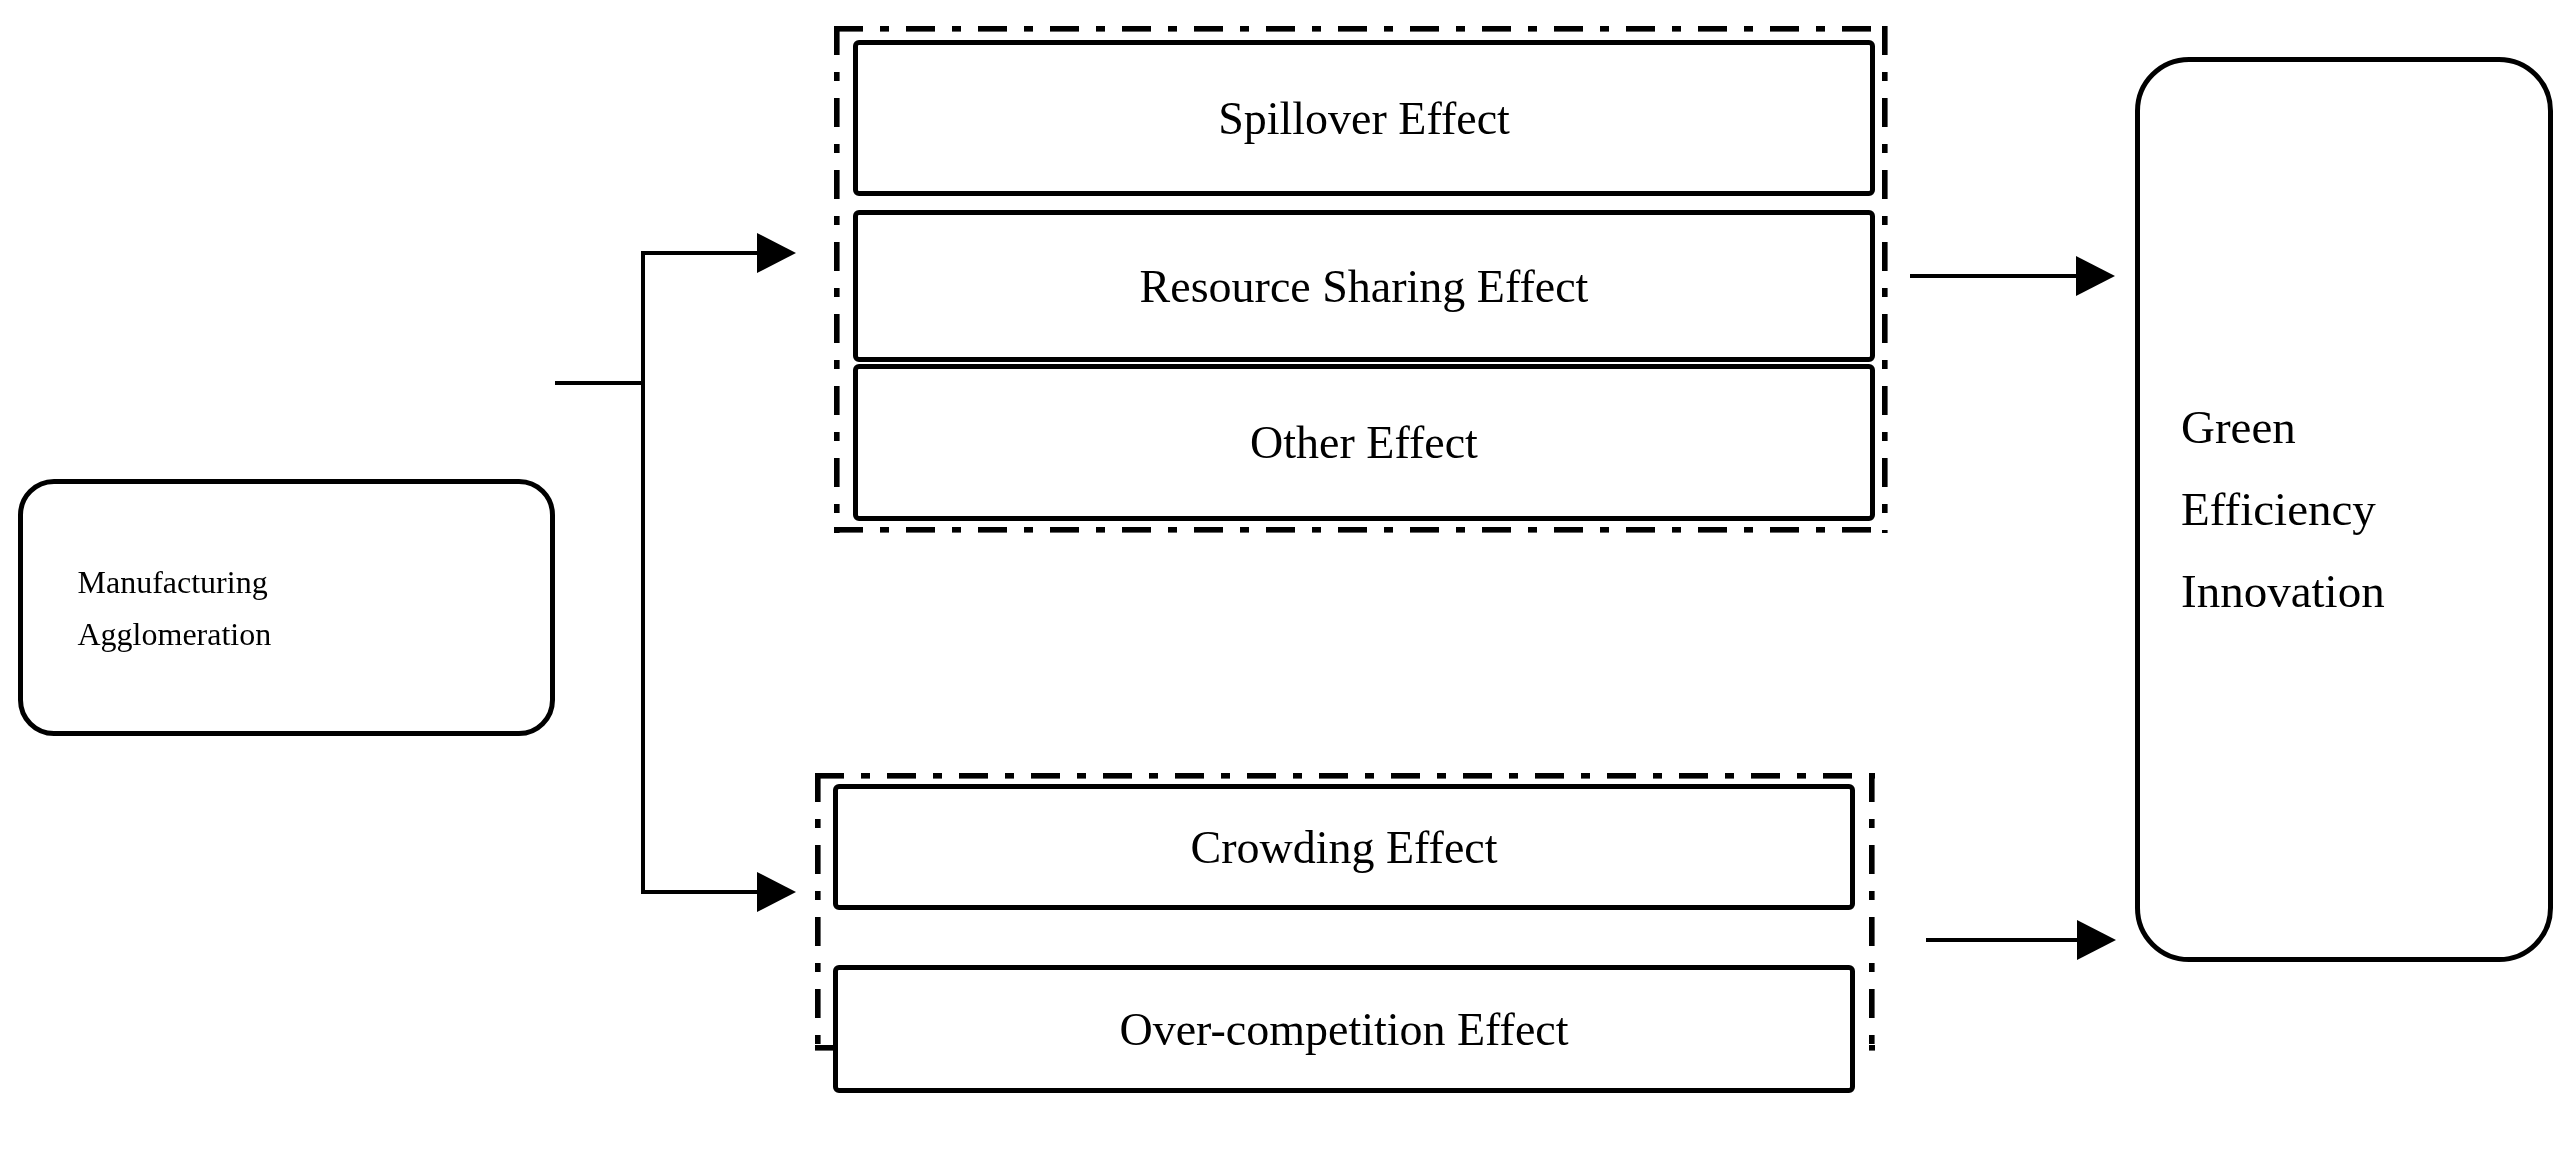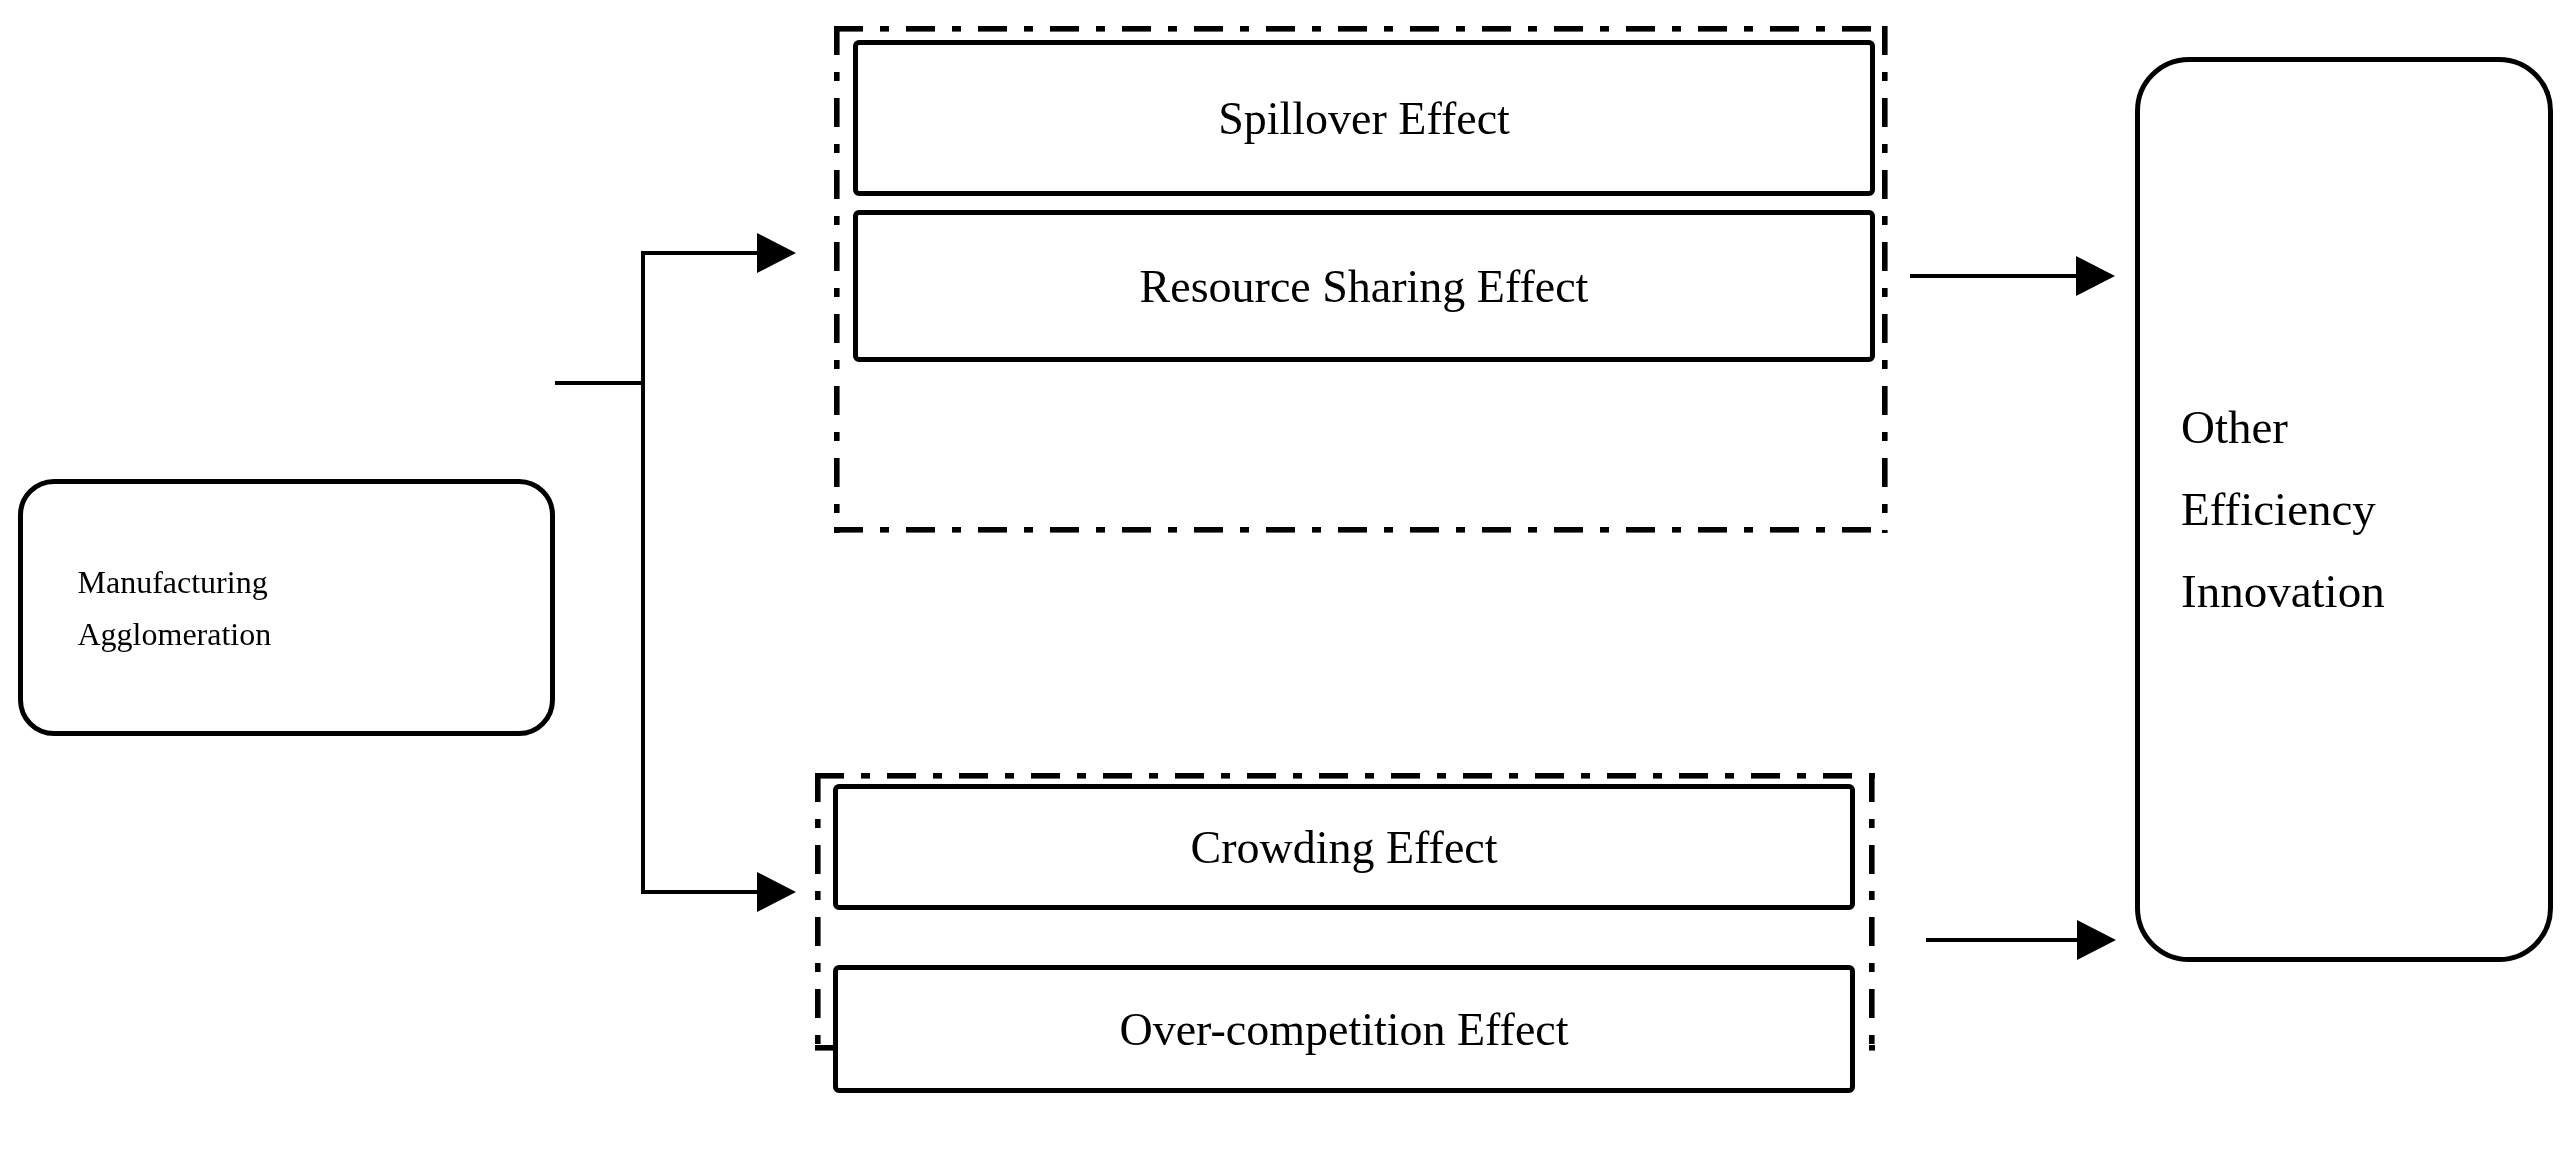--- a/index.html
+++ b/index.html
@@ -171,35 +171,38 @@
   <div class="arrowhead" id="arrow-branch-bot"></div>
 
   <div class="group" id="group-positive"></div>
 
   <div class="effect-box" id="effect-spillover">
     <span class="line">Spillover Effect</span>
   </div>
   <div class="effect-box" id="effect-resource-sharing">
     <span class="line">Resource Sharing Effect</span>
   </div>
+  <div class="effect-box" id="effect-other">
+    <span class="line">Other Effect</span>
+  </div>
 
   <div class="group" id="group-negative"></div>
 
   <div class="effect-box" id="effect-crowding">
     <span class="line">Crowding Effect</span>
   </div>
   <div class="effect-box" id="effect-overcompetition">
     <span class="line">Over-competition Effect</span>
   </div>
 
   <div class="hline" id="conn-out-top"></div>
   <div class="arrowhead" id="arrow-out-top"></div>
   <div class="hline" id="conn-out-bot"></div>
   <div class="arrowhead" id="arrow-out-bot"></div>
 
   <div class="node" id="outcome-node">
-    <div class="line">Other</div>
+    <div class="line">Green</div>
     <div class="line">Efficiency</div>
     <div class="line">Innovation</div>
   </div>
 
 </div>
 
 
 </body></html>

